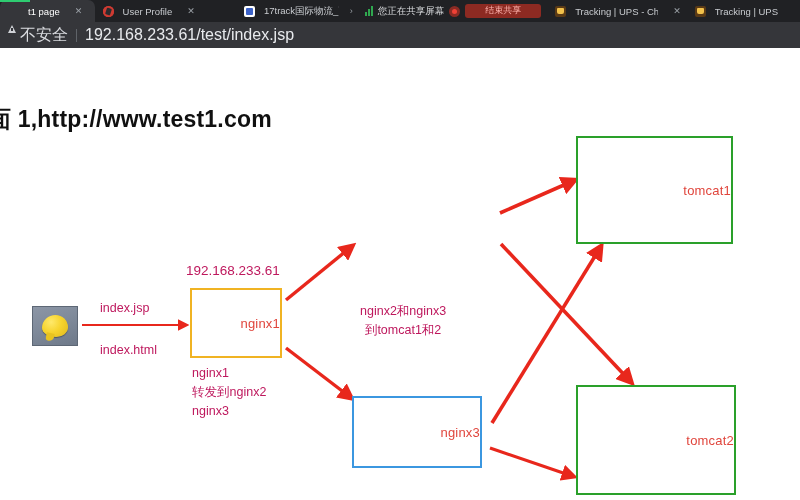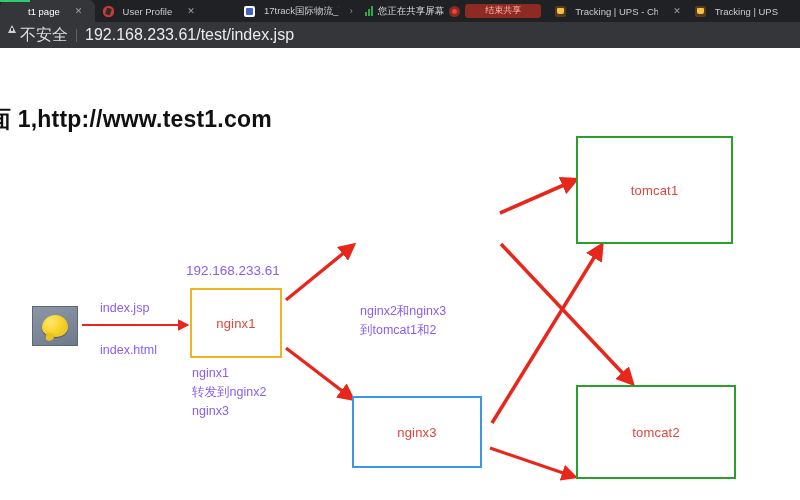--- a/index.html
+++ b/index.html
@@ -243,21 +243,21 @@
     left: 0; top: 0;
   }
 
   
   .node {
     position: absolute;
     box-sizing: border-box;
     background: #ffffff;
     display: flex;
     align-items: center;
-    justify-content: center;
+    justify-content: flex-end;
     color: #e0453c;
     font-size: 13px;
     letter-spacing: 0.2px;
   }
   .node-nginx1 {
     left: 190px; top: 240px;
     width: 92px; height: 70px;
     border: 2.5px solid #f0b323;
   }
   .node-nginx2 {
@@ -270,36 +270,36 @@
     width: 130px; height: 72px;
     border: 2.5px solid #3b97e0;
   }
   .node-tomcat1 {
     left: 576px; top: 88px;
     width: 157px; height: 108px;
     border: 2.5px solid #2aa02a;
   }
   .node-tomcat2 {
     left: 576px; top: 337px;
-    width: 160px; height: 94px;
+    width: 160px; height: 110px;
     border: 2.5px solid #2aa02a;
   }
 
   .label {
     position: absolute;
-    color: #8b5cf6;
+    color: #be185d;
     font-size: 12.5px;
     white-space: nowrap;
     line-height: 1.45;
   }
   .label-ip       { left: 186px; top: 213px; font-size: 13.5px; }
   .label-indexjsp { left: 100px; top: 251px; }
   .label-indexhtml{ left: 100px; top: 293px; }
   .label-n1note   { left: 192px; top: 316px; line-height: 1.5; }
-  .label-upnote   { left: 360px; top: 254px; line-height: 1.55; }
+  .label-upnote   { left: 360px; top: 254px; line-height: 1.55; text-align: center; }
 
   .client-icon {
     position: absolute;
     left: 32px; top: 258px;
     width: 44px; height: 38px;
     background: linear-gradient(160deg,#8c96a6 0%, #7f8a9a 45%, #6e7989 100%);
     border: 1px solid #5d6775;
     display: flex;
     align-items: center;
     justify-content: center;

